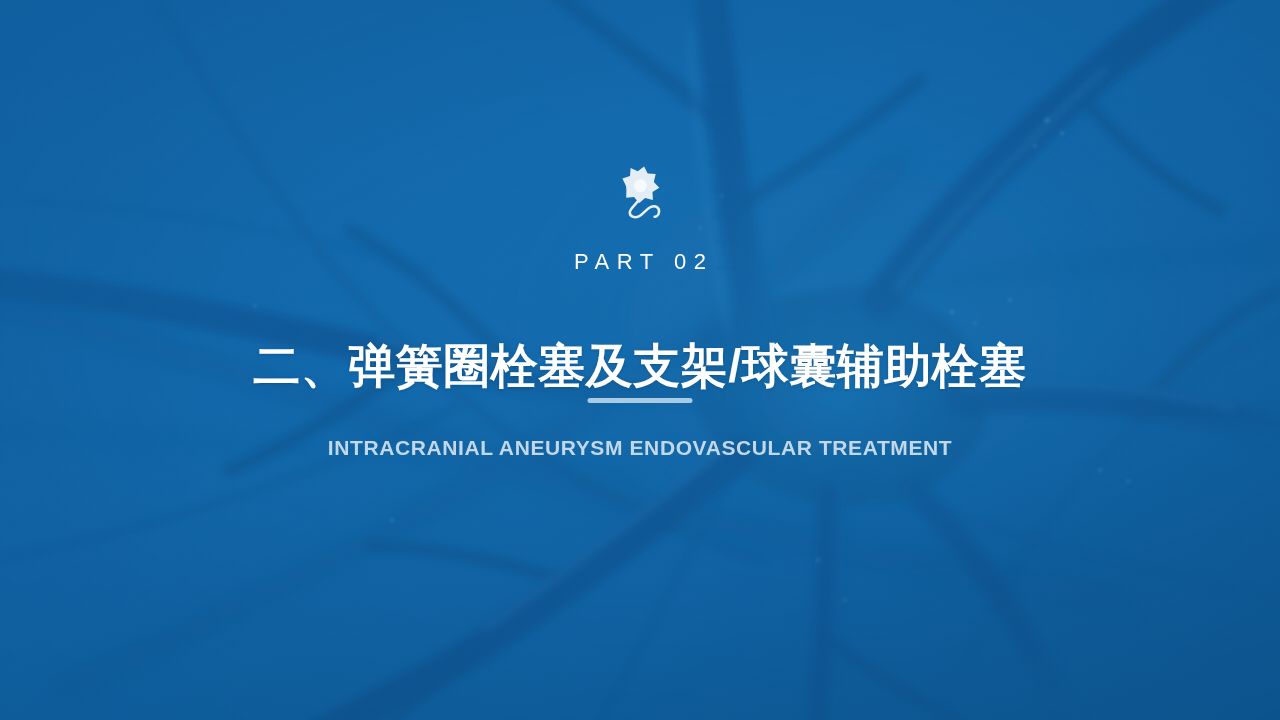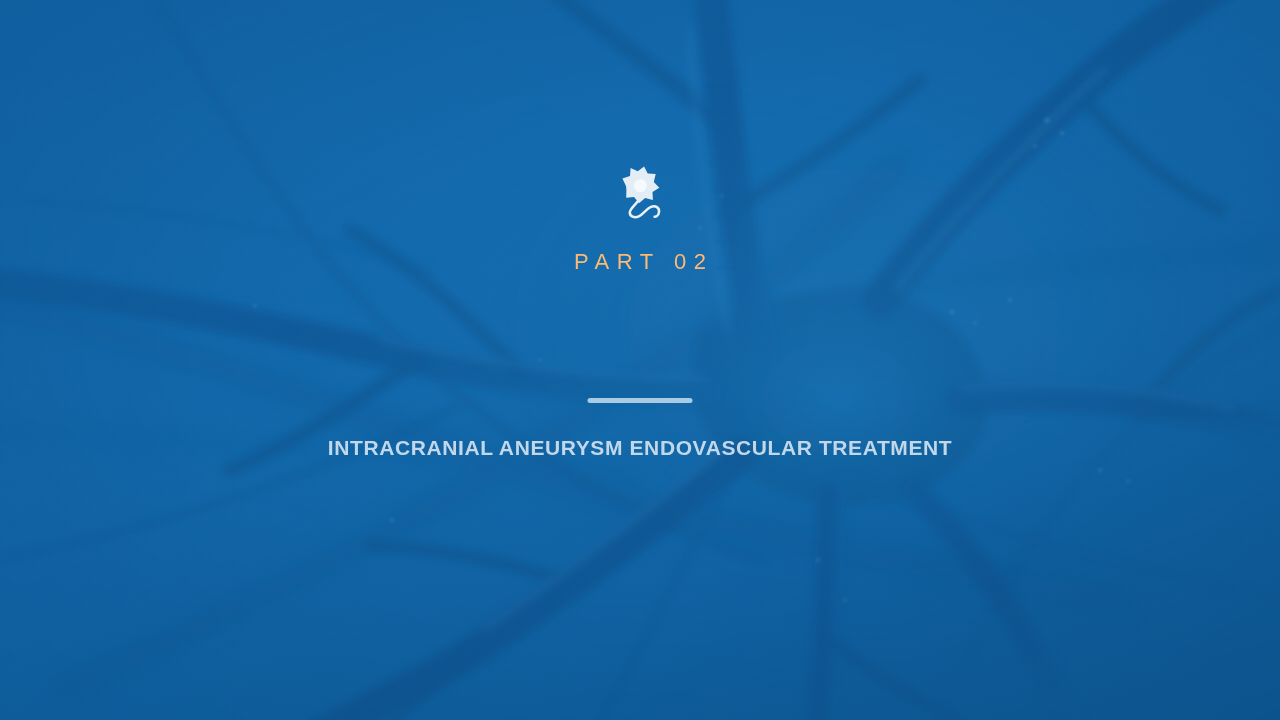--- a/index.html
+++ b/index.html
@@ -82,21 +82,21 @@
     position: absolute;
     left: 0;
     right: 0;
     top: 248px;
     text-align: center;
     font-size: 22px;
     line-height: 28px;
     letter-spacing: 7.5px;
     text-indent: 7.5px;
     font-weight: 400;
-    color: #fdba74;
+    color: #ffffff;
     pointer-events: auto;
   }
 
   
   .main-title {
     position: absolute;
     left: 0;
     right: 0;
     top: 305px;
     text-align: center;
@@ -306,19 +306,20 @@
                  C 27.0 43.5 23.0 45.5 22.8 49.5
                  C 22.6 53.6 27.6 55.2 31.8 53.4
                  C 36.4 51.4 39.4 45.6 44.0 43.8
                  C 48.6 42.0 52.6 44.6 52.0 49.1
                  C 51.6 52.1 49.2 53.7 47.6 53.7" fill="none" stroke="#eaf2f8" stroke-width="2.5" stroke-linecap="round" stroke-linejoin="round"></path>
       </svg>
     </div>
 
     <div class="part-label">PART 02</div>
 
+    <h1 class="main-title">二、弹簧圈栓塞及支架/球囊辅助栓塞</h1>
 
     <div class="divider"></div>
 
     <div class="subtitle">INTRACRANIAL ANEURYSM ENDOVASCULAR TREATMENT</div>
 
   </div>
 </div>
 
 </body></html>

